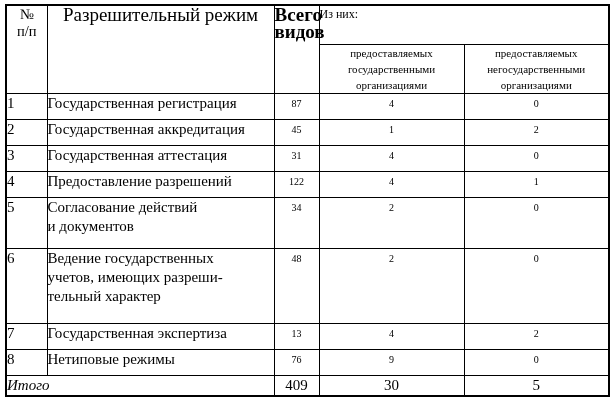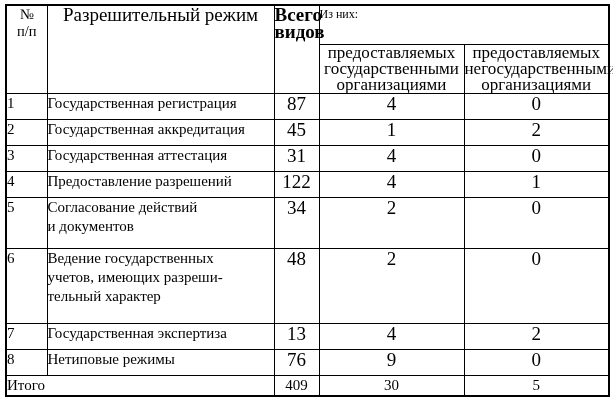--- a/index.html
+++ b/index.html
@@ -51,21 +51,21 @@
   .hdr {
     font-weight: bold;
     text-align: center;
     font-size: 19px;
     line-height: 17px;
     padding-top: 6px;
   }
   .hdr-sub {
     font-weight: bold;
     text-align: center;
-    font-size: 17px;
+    font-size: 11px;
     line-height: 16px;
     padding: 7px 6px 4px 6px;
     vertical-align: top;
   }
   .hdr-iznih {
     font-weight: bold;
     text-align: left;
     font-size: 12px;
     line-height: 17px;
     padding-top: 6px;
@@ -90,35 +90,36 @@
   .cell-mode {
     text-align: left;
     padding: 3px 4px 2px 10px;
     font-size: 15px;
     line-height: 19px;
     white-space: pre-line;
   }
   .cell-val {
     text-align: center;
     padding: 3px 0 2px 0;
-    font-size: 19px;
+    font-size: 10px;
     line-height: 19px;
   }
 
   
   .total-row td {
     border-top: 2px solid #000;
     font-weight: bold;
   }
   .cell-total-label {
     text-align: left;
     padding: 3px 0 2px 6px;
     font-size: 15px;
     line-height: 19px;
     font-weight: bold;
+    font-style: italic;
   }
   .cell-total-val {
     text-align: center;
     padding: 3px 0 2px 0;
     font-size: 15px;
     line-height: 19px;
     font-weight: bold;
   }
 </style>
 </head>

